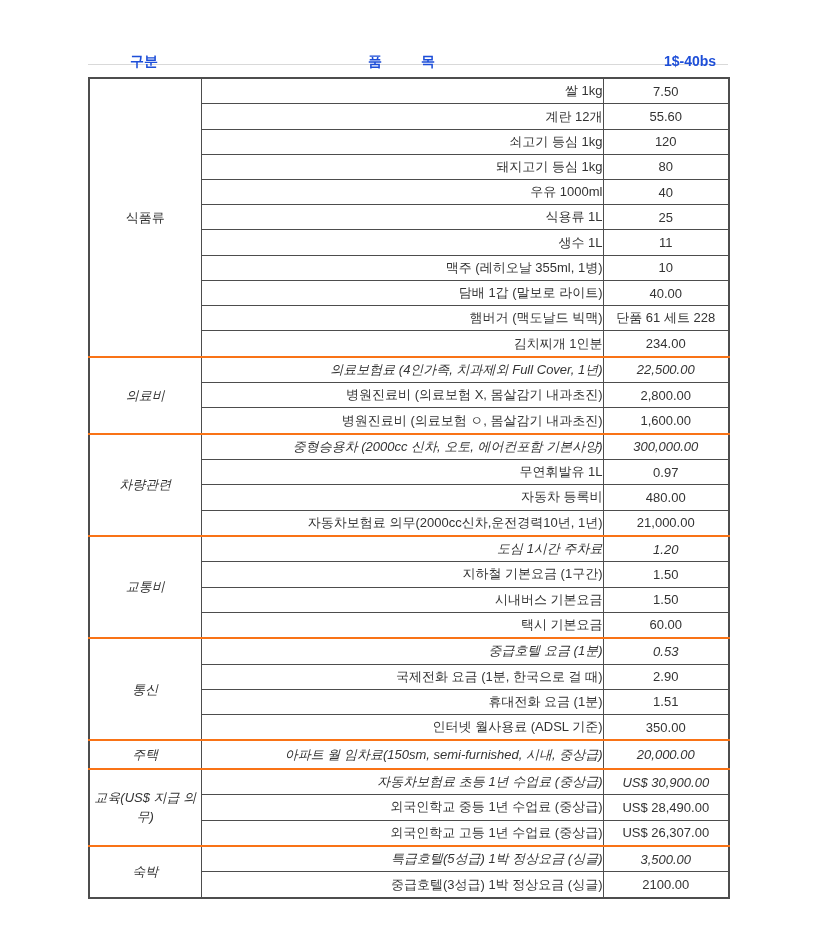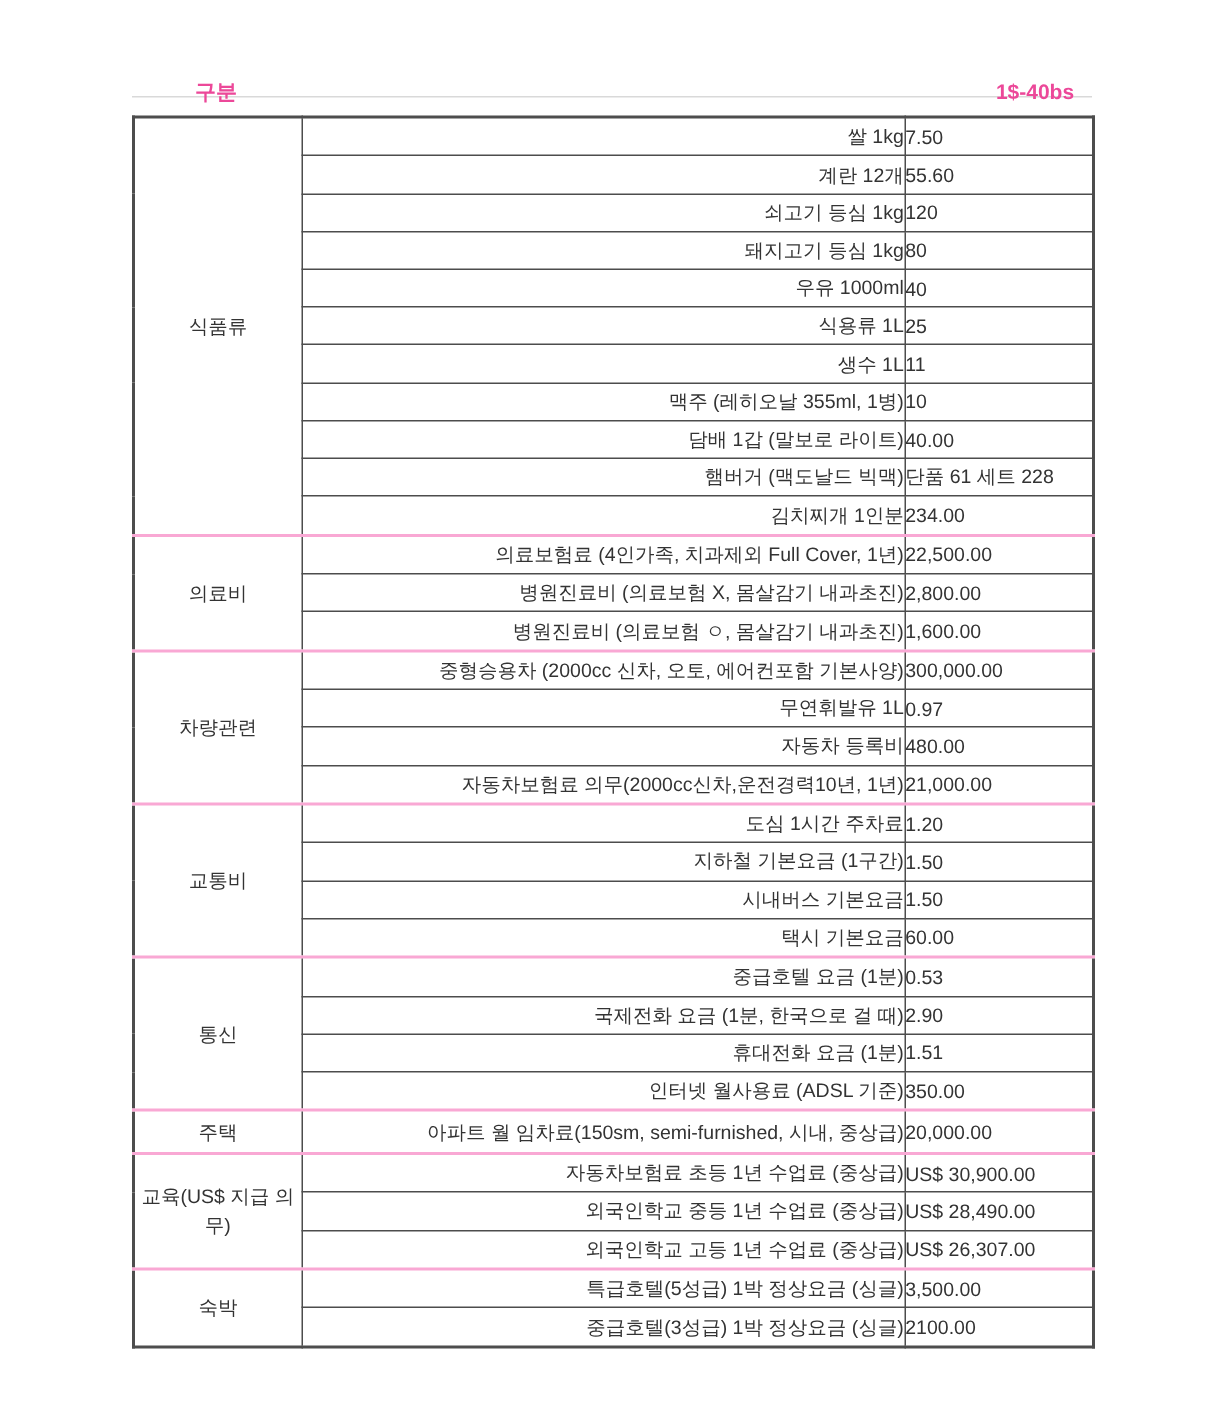--- a/index.html
+++ b/index.html
@@ -26,21 +26,21 @@
     z-index: 0;
   }
   .col-header {
     position: absolute;
     top: 50px;
     height: 22px;
     line-height: 22px;
     text-align: center;
     font-size: 14px;
     font-weight: bold;
-    color: #ec4899;
+    color: #1d4ed8;
     z-index: 1;
     white-space: pre;
   }
   .hdr-category { left: 88px;  width: 112px; }
   .hdr-item     { left: 200px; width: 403px; }
   .hdr-price    { left: 627px; width: 126px; }
 
   table.price-table {
     position: absolute;
     left: 88px;
@@ -55,45 +55,48 @@
   }
   table.price-table td {
     border: 1px solid #4d4d4d;
     font-size: 13px;
     color: #333333;
     padding: 0;
     vertical-align: middle;
     overflow: hidden;
   }
   tr.section-first td {
-    border-top: 2px solid #f9a8d4;
+    border-top: 2px solid #f97316;
+    font-style: italic;
   }
   td.category-cell {
     text-align: center;
     padding: 0 6px;
     line-height: 1.5;
   }
   td.item-cell {
     text-align: right;
     padding: 0 4px 0 9px;
     white-space: nowrap;
   }
   td.price-cell {
+    text-align: center;
     white-space: nowrap;
   }
 </style>
 </head>
 <body>
 
 <div class="sheet">
 
   <div class="header-hairline"></div>
 
   <div class="col-header hdr-category">구분</div>
 
+  <div class="col-header hdr-item">품          목</div>
 
   <div class="col-header hdr-price">1$-40bs</div>
 
   <table class="price-table">
     <colgroup>
       <col style="width:112px">
       <col style="width:402px">
       <col style="width:126px">
     </colgroup>
     <tbody id="tbody">

